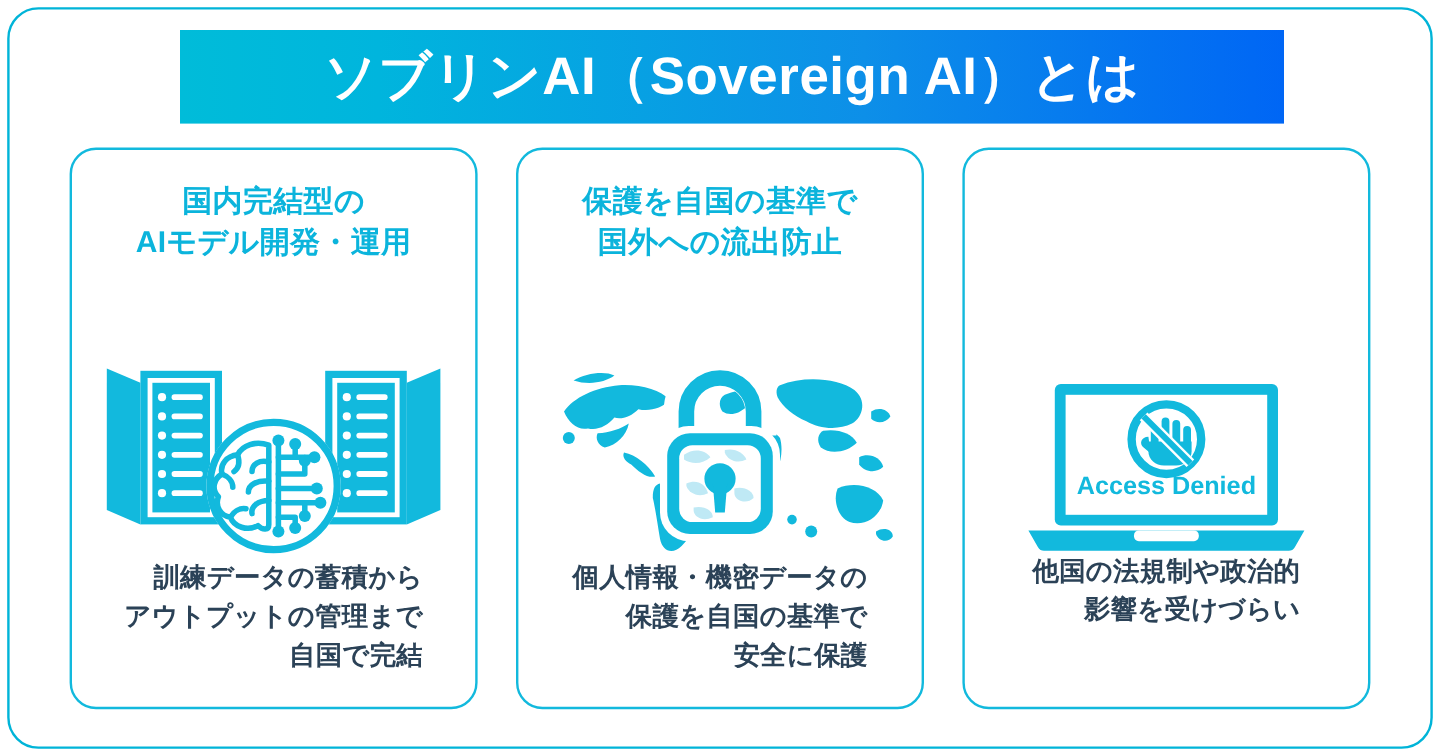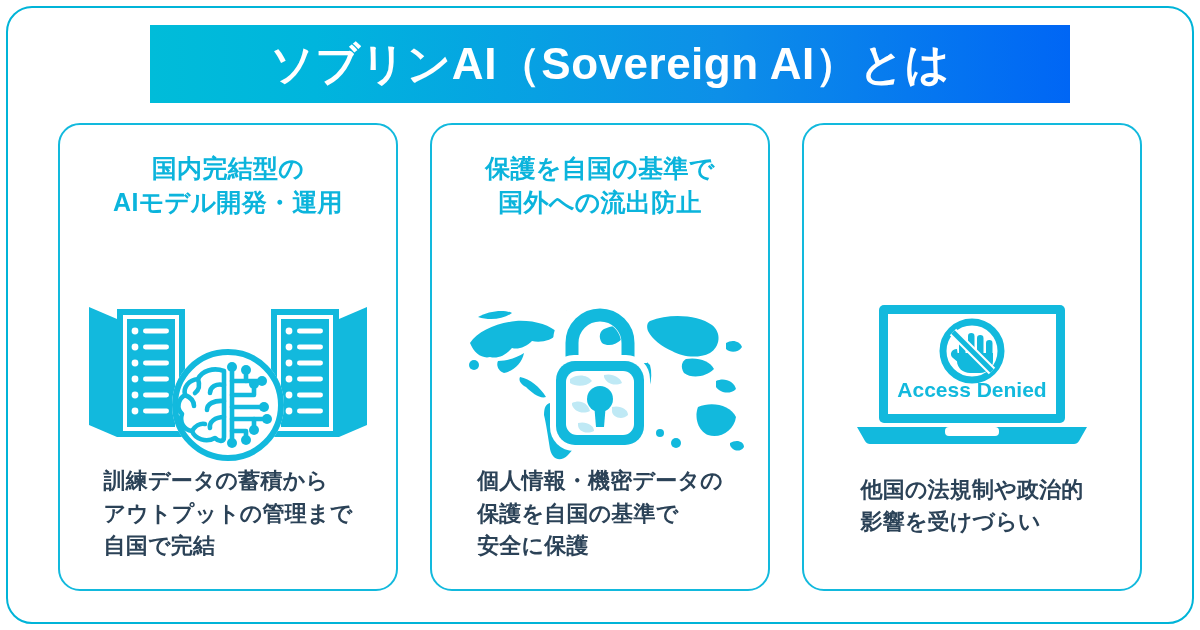--- a/index.html
+++ b/index.html
@@ -97,26 +97,26 @@
     align-items: flex-end;
     justify-content: center;
   }
   .card-figure svg { display: block; }
 
   .card-caption {
     color: #2b4257;
     font-size: 22px;
     font-weight: bold;
     line-height: 1.48;
-    text-align: left;
+    text-align: right;
     white-space: pre-line;
     letter-spacing: 0.2px;
     padding-bottom: 26px;
   }
-  .caption-2line { padding-bottom: 50px; margin-top: 29px; }
+  .caption-2line { padding-bottom: 64px; }
 </style>
 </head>
 <body>
 
 <div class="page">
 
   <div class="outer-frame"></div>
 
   <div class="banner">
     <div class="banner-title">ソブリンAI（Sovereign AI）とは</div>

